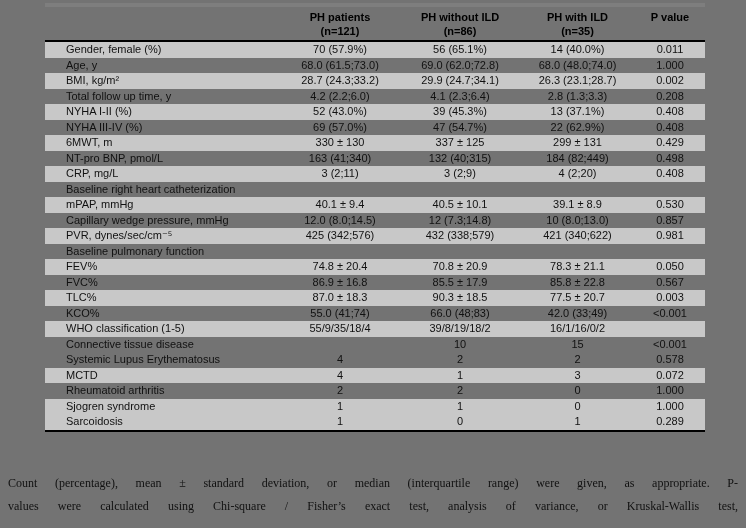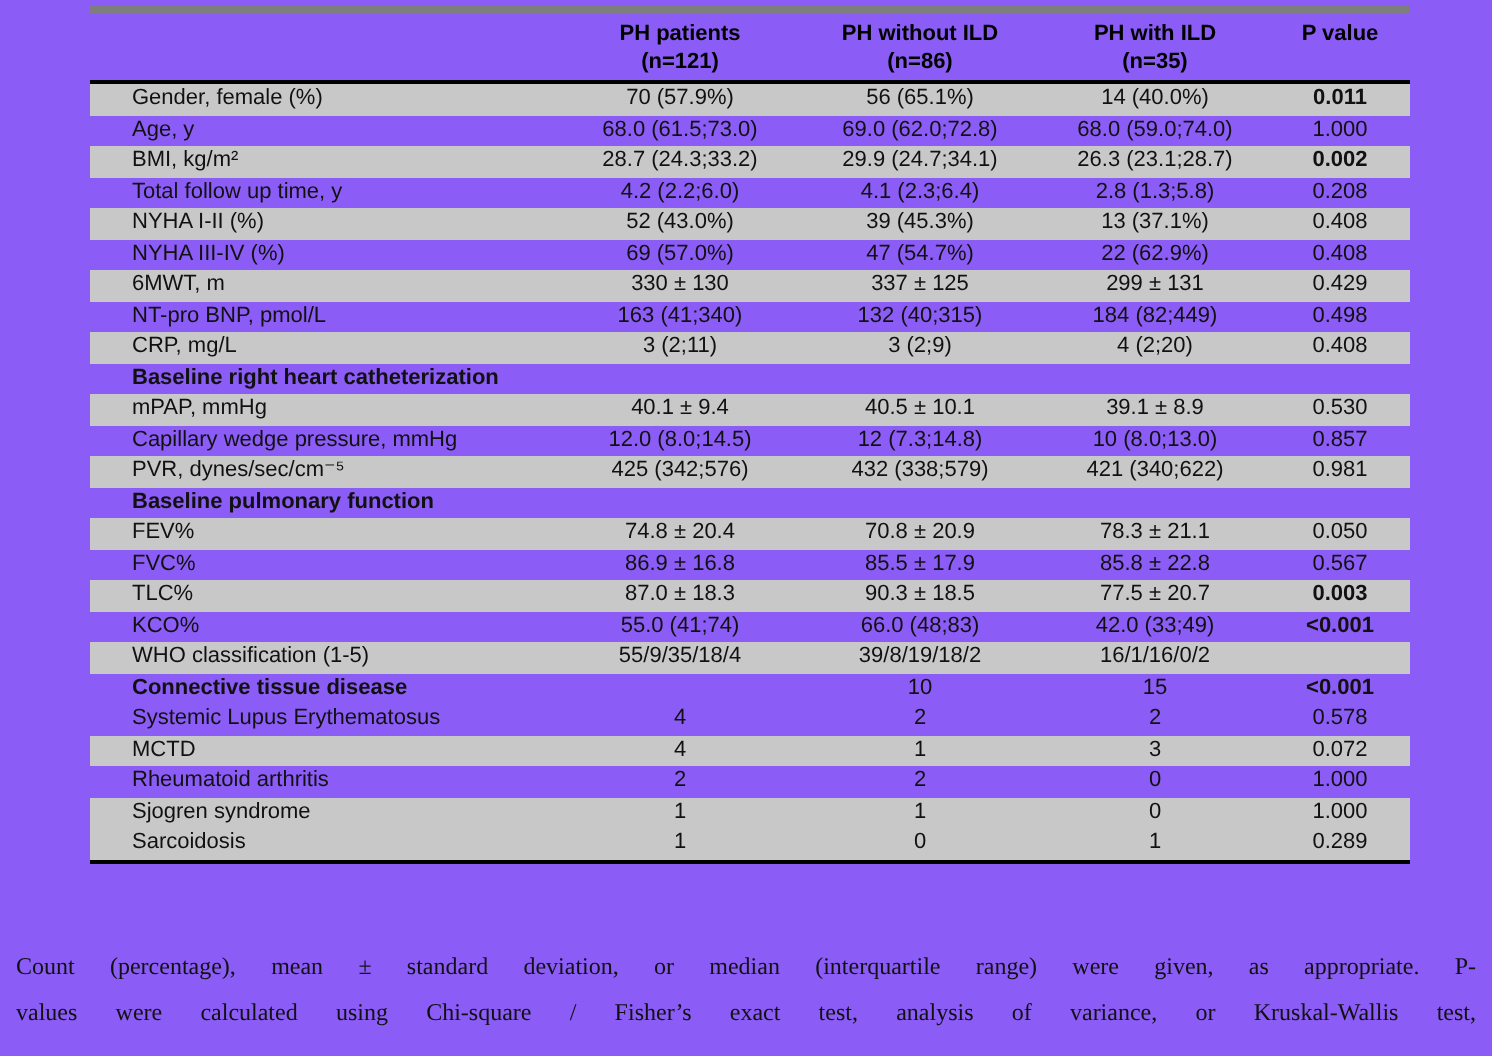--- a/index.html
+++ b/index.html
@@ -1,37 +1,37 @@
 <!DOCTYPE html>
 <html><head>
 <meta charset="utf-8">
 <style>
   html, body { margin:0; padding:0; background:#ffffff; }
   .page {
-    position:relative; width:746px; height:528px; background:#8b5cf6;
+    position:relative; width:746px; height:528px; background:#737373;
     font-family:"Liberation Sans","DejaVu Sans",sans-serif; overflow:hidden;
   }
   table.results {
     position:absolute; left:45px; top:3px; width:660px;
     border-collapse:collapse; table-layout:fixed;
   }
   thead { border-top:4px solid #7e7e7e; border-bottom:2.5px solid #000; }
   tbody { border-bottom:2.5px solid #000; }
   th {
     font-weight:bold; font-size:11px; line-height:14px;
     padding:3px 0 2px; vertical-align:top; text-align:center; color:#000;
   }
   td {
     font-size:11px; height:15.5px; line-height:15.5px;
     padding:0; text-align:center; color:#111;
     white-space:nowrap; overflow:hidden;
   }
   tr.alt { background:#c8c8c8; }
   td.label { text-align:left; padding-left:21px; }
-  .bold { font-weight:bold; }
+  .bold { font-weight:normal; }
   .caption {
     position:absolute; left:8px; right:8px; top:472px;
     font-family:"Liberation Serif","DejaVu Serif",serif;
     font-size:12px; color:#111;
   }
   .cap-line { text-align:justify; text-align-last:justify; line-height:23px; }
 </style>
 </head>
 <body>
 
@@ -74,35 +74,35 @@
           <td class="label">Gender, female (%)</td>
           <td>70 (57.9%)</td>
           <td>56 (65.1%)</td>
           <td>14 (40.0%)</td>
           <td class="bold">0.011</td>
         </tr>
         <tr>
           <td class="label">Age, y</td>
           <td>68.0 (61.5;73.0)</td>
           <td>69.0 (62.0;72.8)</td>
-          <td>68.0 (59.0;74.0)</td>
+          <td>68.0 (48.0;74.0)</td>
           <td>1.000</td>
         </tr>
         <tr class="alt">
           <td class="label">BMI, kg/m²</td>
           <td>28.7 (24.3;33.2)</td>
           <td>29.9 (24.7;34.1)</td>
           <td>26.3 (23.1;28.7)</td>
           <td class="bold">0.002</td>
         </tr>
         <tr>
           <td class="label">Total follow up time, y</td>
           <td>4.2 (2.2;6.0)</td>
           <td>4.1 (2.3;6.4)</td>
-          <td>2.8 (1.3;5.8)</td>
+          <td>2.8 (1.3;3.3)</td>
           <td>0.208</td>
         </tr>
         <tr class="alt">
           <td class="label">NYHA I-II (%)</td>
           <td>52 (43.0%)</td>
           <td>39 (45.3%)</td>
           <td>13 (37.1%)</td>
           <td>0.408</td>
         </tr>
         <tr>

